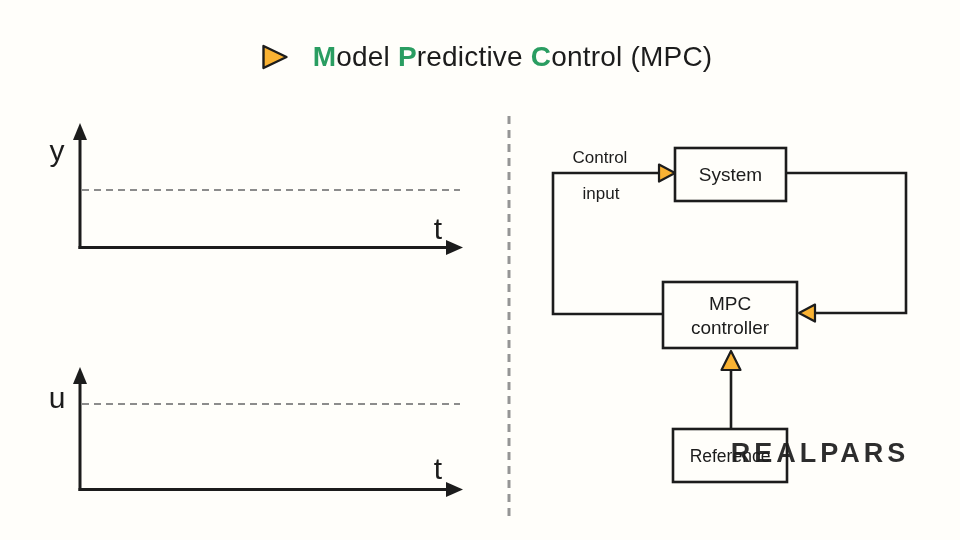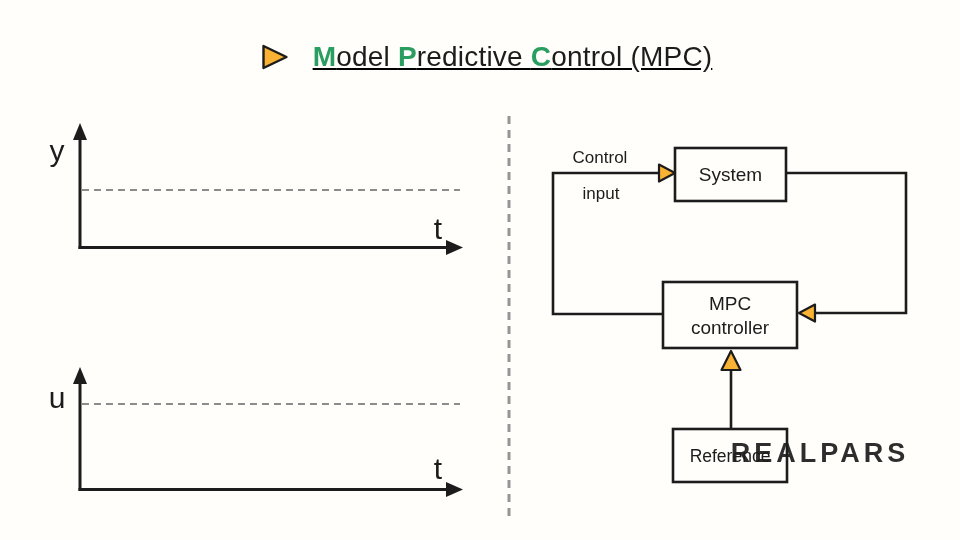--- a/index.html
+++ b/index.html
@@ -20,21 +20,20 @@
     top: 40px;
     left: 0;
     width: 960px;
     height: 34px;
     display: flex;
     align-items: center;
     justify-content: center;
     gap: 23px;
     padding-left: 12px;
     box-sizing: border-box;
-    text-decoration: underline;
   }
   .title-icon {
     width: 30px;
     height: 28px;
     flex: 0 0 auto;
   }
   .page-title {
     font-size: 28px;
     font-weight: 500;
     color: #1c1c1c;

